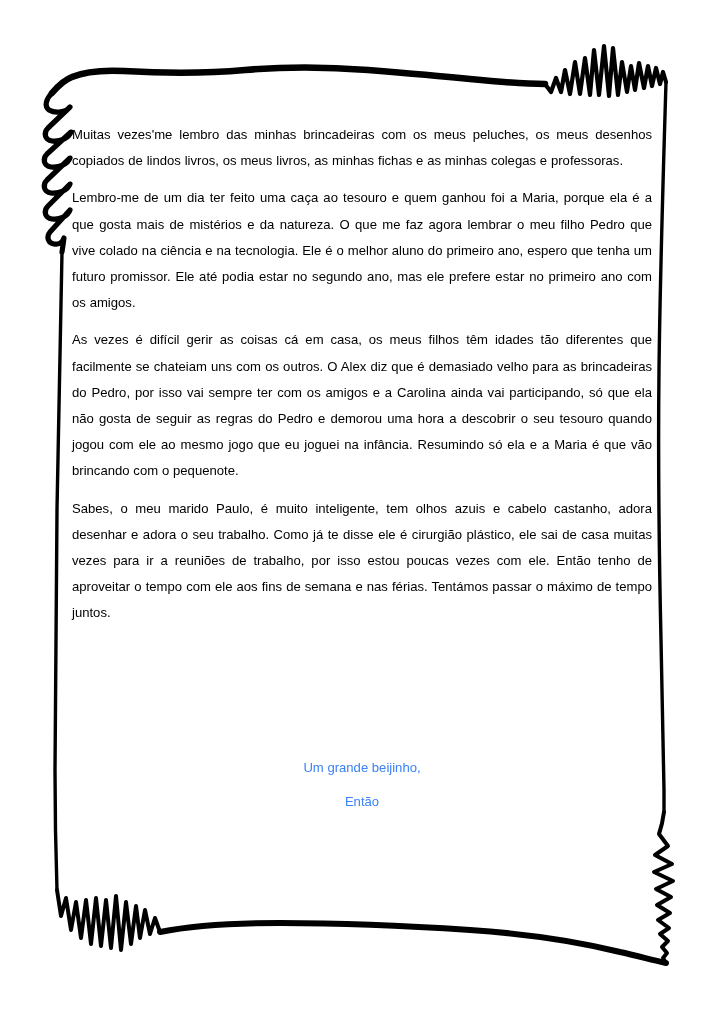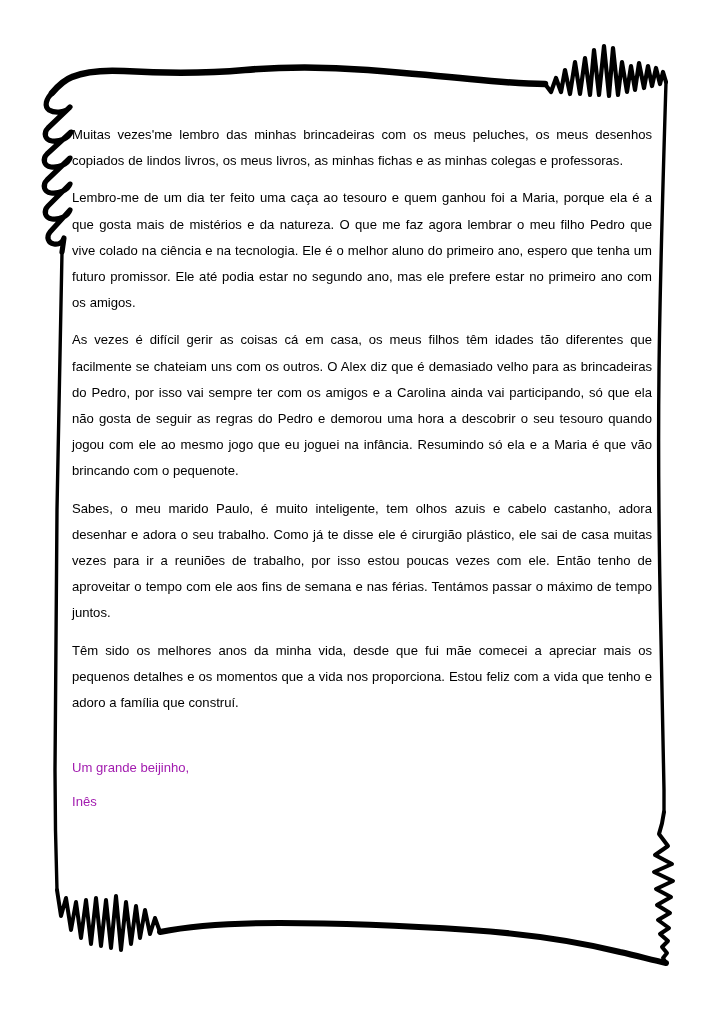--- a/index.html
+++ b/index.html
@@ -55,22 +55,22 @@
 
   .signoff-block {
     position: absolute;
     left: 72px;
     top: 755px;
     width: 580px;
   }
   .signoff-line {
     font-size: 13.1px;
     line-height: 26.2px;
-    color: #a21caf;
-    text-align: left;
+    color: #3b82f6;
+    text-align: center;
     margin: 0 0 8px 0;
   }
   .signoff-line:last-child { margin-bottom: 0; }
 </style>
 </head>
 <body>
 
 <div id="page">
 
   <svg id="border-frame" viewBox="0 0 724 1024" xmlns="http://www.w3.org/2000/svg">
@@ -174,21 +174,20 @@
       "></path>
 
     </g>
   </svg>
 
   <div id="letter-body">
     <p class="para">Muitas vezes'me lembro das minhas brincadeiras com os meus peluches, os meus desenhos copiados de lindos livros, os meus livros, as minhas fichas e as minhas colegas e professoras.</p>
     <p class="para">Lembro-me de um dia ter feito uma caça ao tesouro e quem ganhou foi a Maria, porque ela é a que gosta mais de mistérios e da natureza. O que me faz agora lembrar o meu filho Pedro que vive colado na ciência e na tecnologia. Ele é o melhor aluno do primeiro ano, espero que tenha um futuro promissor. Ele até podia estar no segundo ano, mas ele prefere estar no primeiro ano com os amigos.</p>
     <p class="para">As vezes é difícil gerir as coisas cá em casa, os meus filhos têm idades tão diferentes que facilmente se chateiam uns com os outros. O Alex diz que é demasiado velho para as brincadeiras do Pedro, por isso vai sempre ter com os amigos e a Carolina ainda vai participando, só que ela não gosta de seguir as regras do Pedro e demorou uma hora a descobrir o seu tesouro quando jogou com ele ao mesmo jogo que eu joguei na infância. Resumindo só ela e a Maria é que vão brincando com o pequenote.</p>
     <p class="para">Sabes, o meu marido Paulo, é muito inteligente, tem olhos azuis e cabelo castanho, adora desenhar e adora o seu trabalho. Como já te disse ele é cirurgião plástico, ele sai de casa muitas vezes para ir a reuniões de trabalho, por isso estou poucas vezes com ele. Então tenho de aproveitar o tempo com ele aos fins de semana e nas férias. Tentámos passar o máximo de tempo juntos.</p>
-    <p class="para">Têm sido os melhores anos da minha vida, desde que fui mãe comecei a apreciar mais os pequenos detalhes e os momentos que a vida nos proporciona. Estou feliz com a vida que tenho e adoro a família que construí.</p>
   </div>
 
   <div class="signoff-block">
     <p class="signoff-line">Um grande beijinho,</p>
-    <p class="signoff-line">Inês</p>
+    <p class="signoff-line">Então</p>
   </div>
 
 </div>
 
 </body></html>

